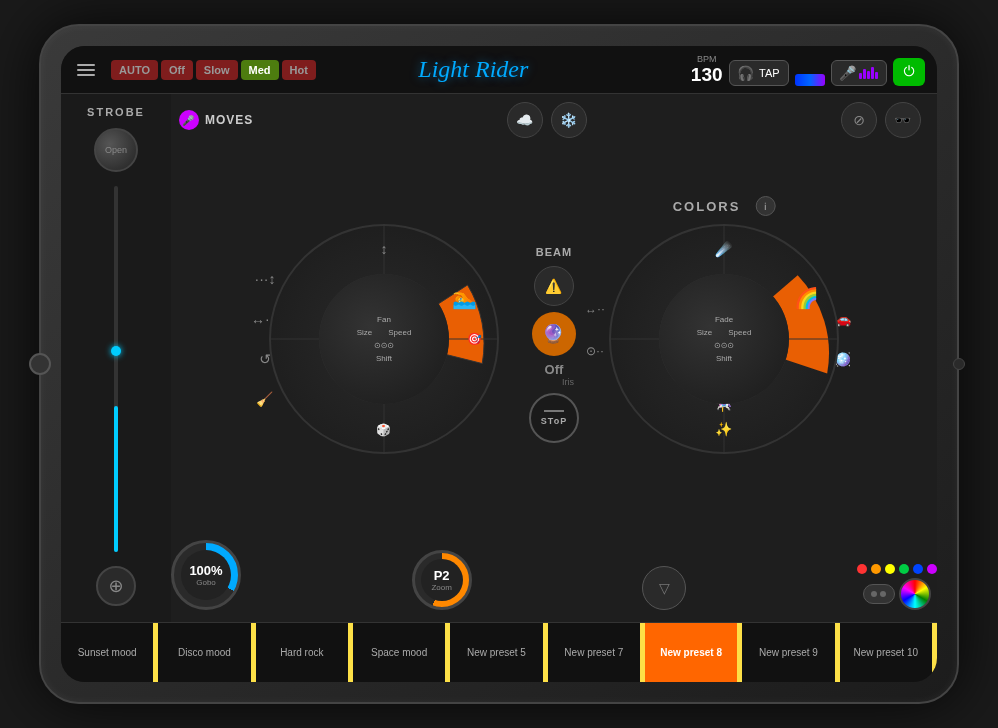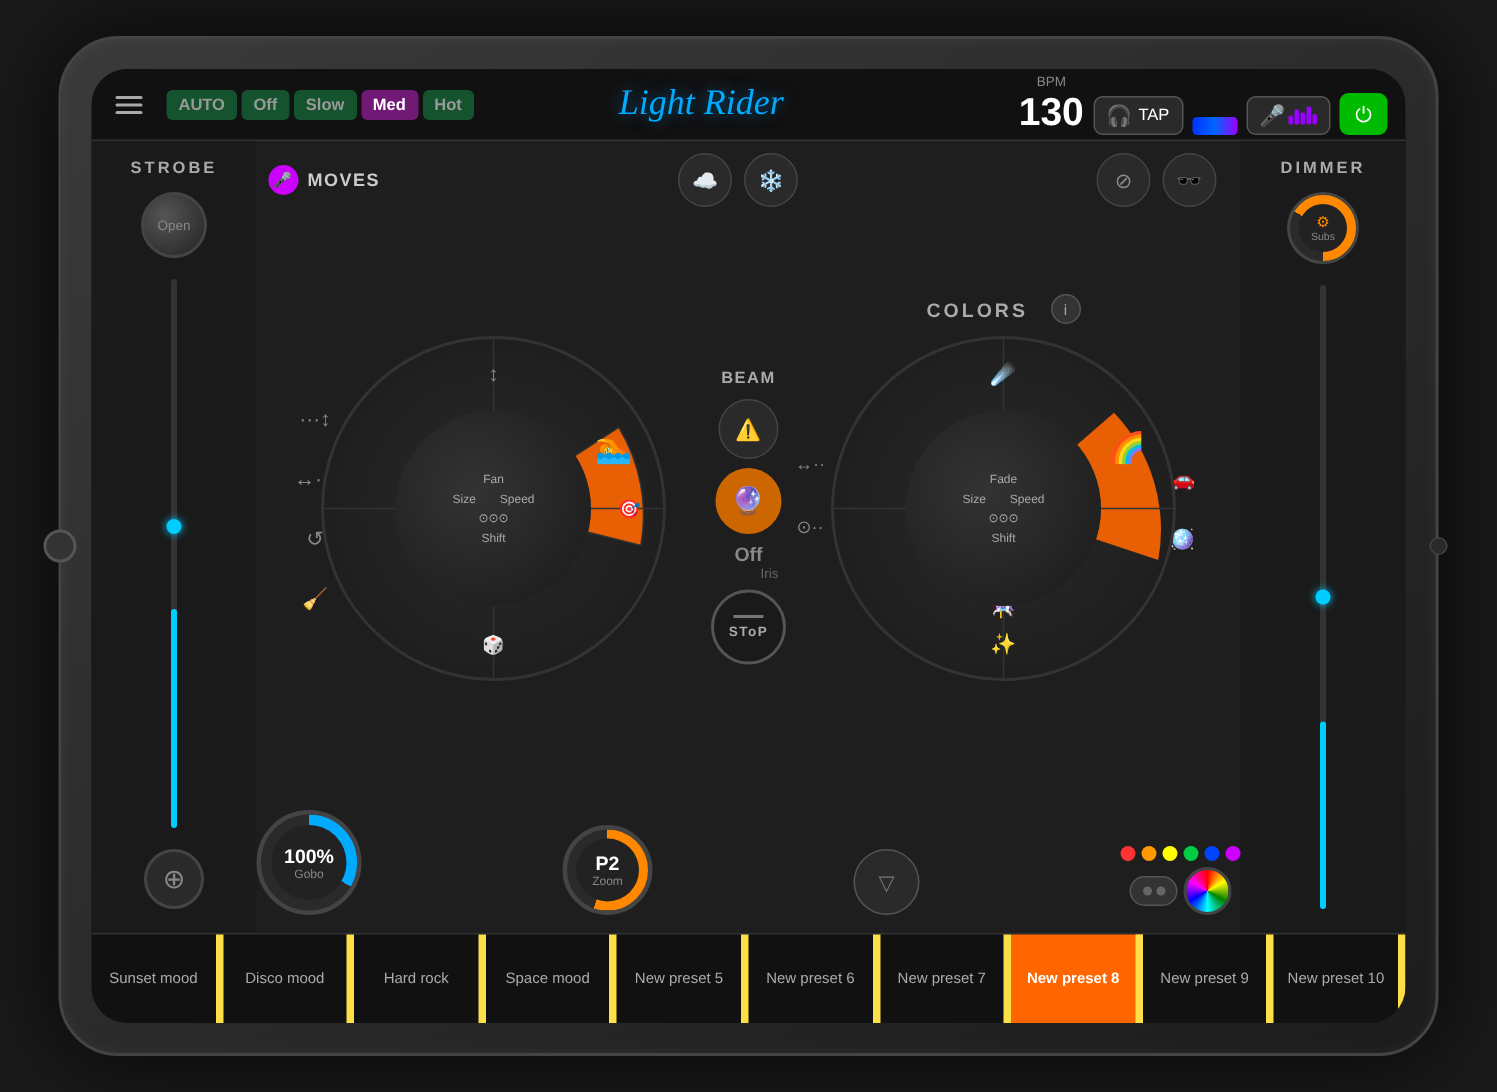--- a/index.html
+++ b/index.html
@@ -89,25 +89,25 @@
       gap: 3px;
       margin-left: 4px;
     }
     .speed-btn {
       padding: 4px 8px;
       border-radius: 4px;
       font-size: 11px;
       font-weight: bold;
       cursor: pointer;
       border: none;
-      background: #14532d;
+      background: #7f1d1d;
       color: #999;
     }
     .speed-btn.active {
-      background: #701a75;
+      background: #4d7c0f;
       color: white;
     }
 
     .logo-text {
       flex: 1;
       text-align: center;
       font-family: cursive;
       font-size: 24px;
       color: #00aaff;
       font-style: italic;
@@ -119,21 +119,21 @@
       display: flex;
       align-items: flex-end;
       gap: 6px;
     }
     .bpm-label {
       font-size: 9px;
       color: #888;
       text-align: center;
     }
     .bpm-value {
-      font-size: 26px;
+      font-size: 19px;
       font-weight: bold;
       color: white;
     }
     .tap-btn {
       background: #2a2a2a;
       border: 1px solid #555;
       border-radius: 6px;
       padding: 4px 8px;
       color: white;
       font-size: 11px;
@@ -994,51 +994,34 @@
               <div class="two-dots-btn">
                 <span></span>
                 <span></span>
               </div>
               <div class="color-wheel-btn"></div>
             </div>
           </div>
         </div>
       </div>
 
-      <div class="dimmer-panel">
-        <div class="dimmer-label">DIMMER</div>
-        <div class="subs-knob">
-          <div class="subs-inner">
-            <div class="subs-icon">⚙</div>
-            <div class="subs-text">Subs</div>
-          </div>
-        </div>
-        <div class="dimmer-slider-container">
-          <div class="dimmer-slider">
-            <div class="dimmer-slider-fill"></div>
-            <div class="dimmer-slider-thumb"></div>
-          </div>
-        </div>
-      </div>
     </div>
 
     <div class="preset-bar">
       <div class="preset-btn">Sunset
 mood</div>
       <div class="preset-btn">Disco
 mood</div>
       <div class="preset-btn">Hard
 rock</div>
       <div class="preset-btn">Space
 mood</div>
       <div class="preset-btn">New
 preset 5</div>
       <div class="preset-btn">New
-preset 6</div>
-      <div class="preset-btn">New
 preset 7</div>
       <div class="preset-btn active">New
 preset 8</div>
       <div class="preset-btn">New
 preset 9</div>
       <div class="preset-btn">New
 preset 10</div>
     </div>
 
   </div>

